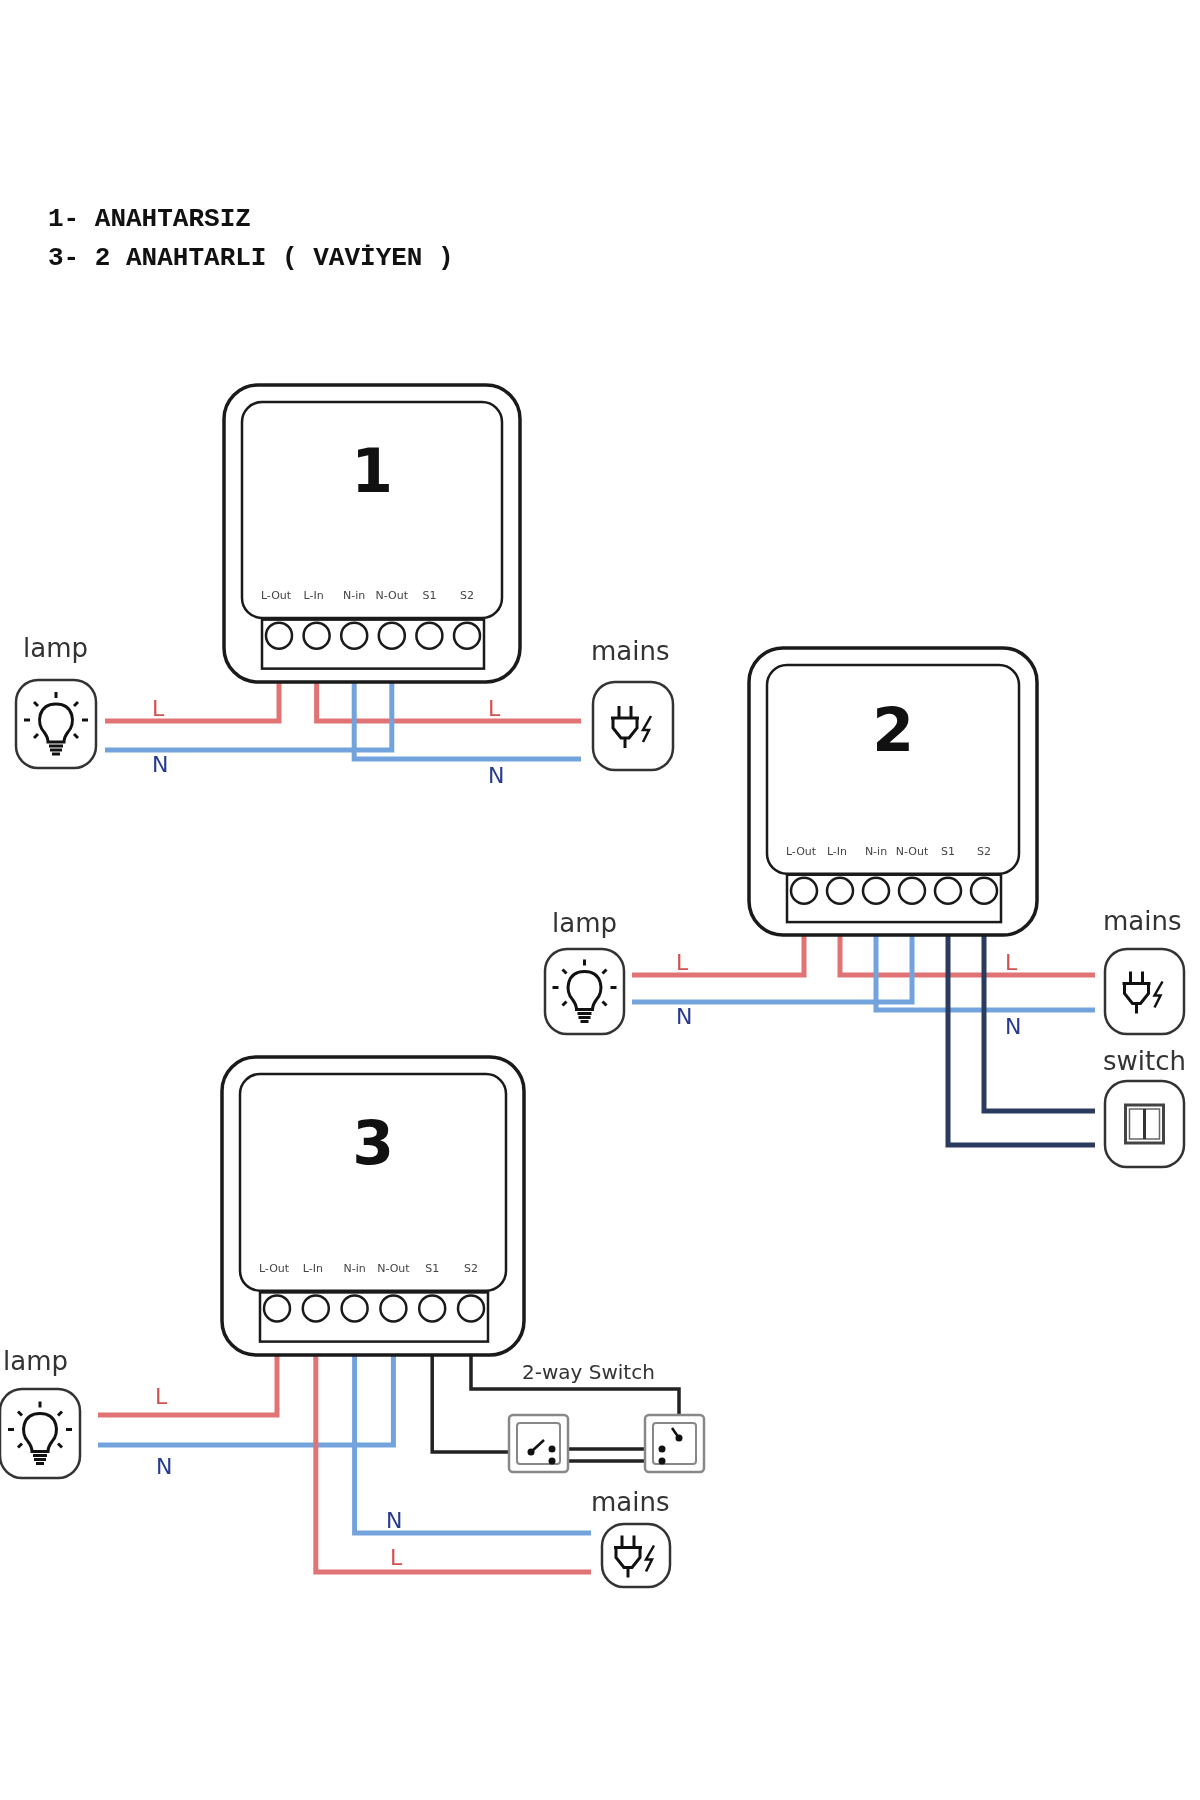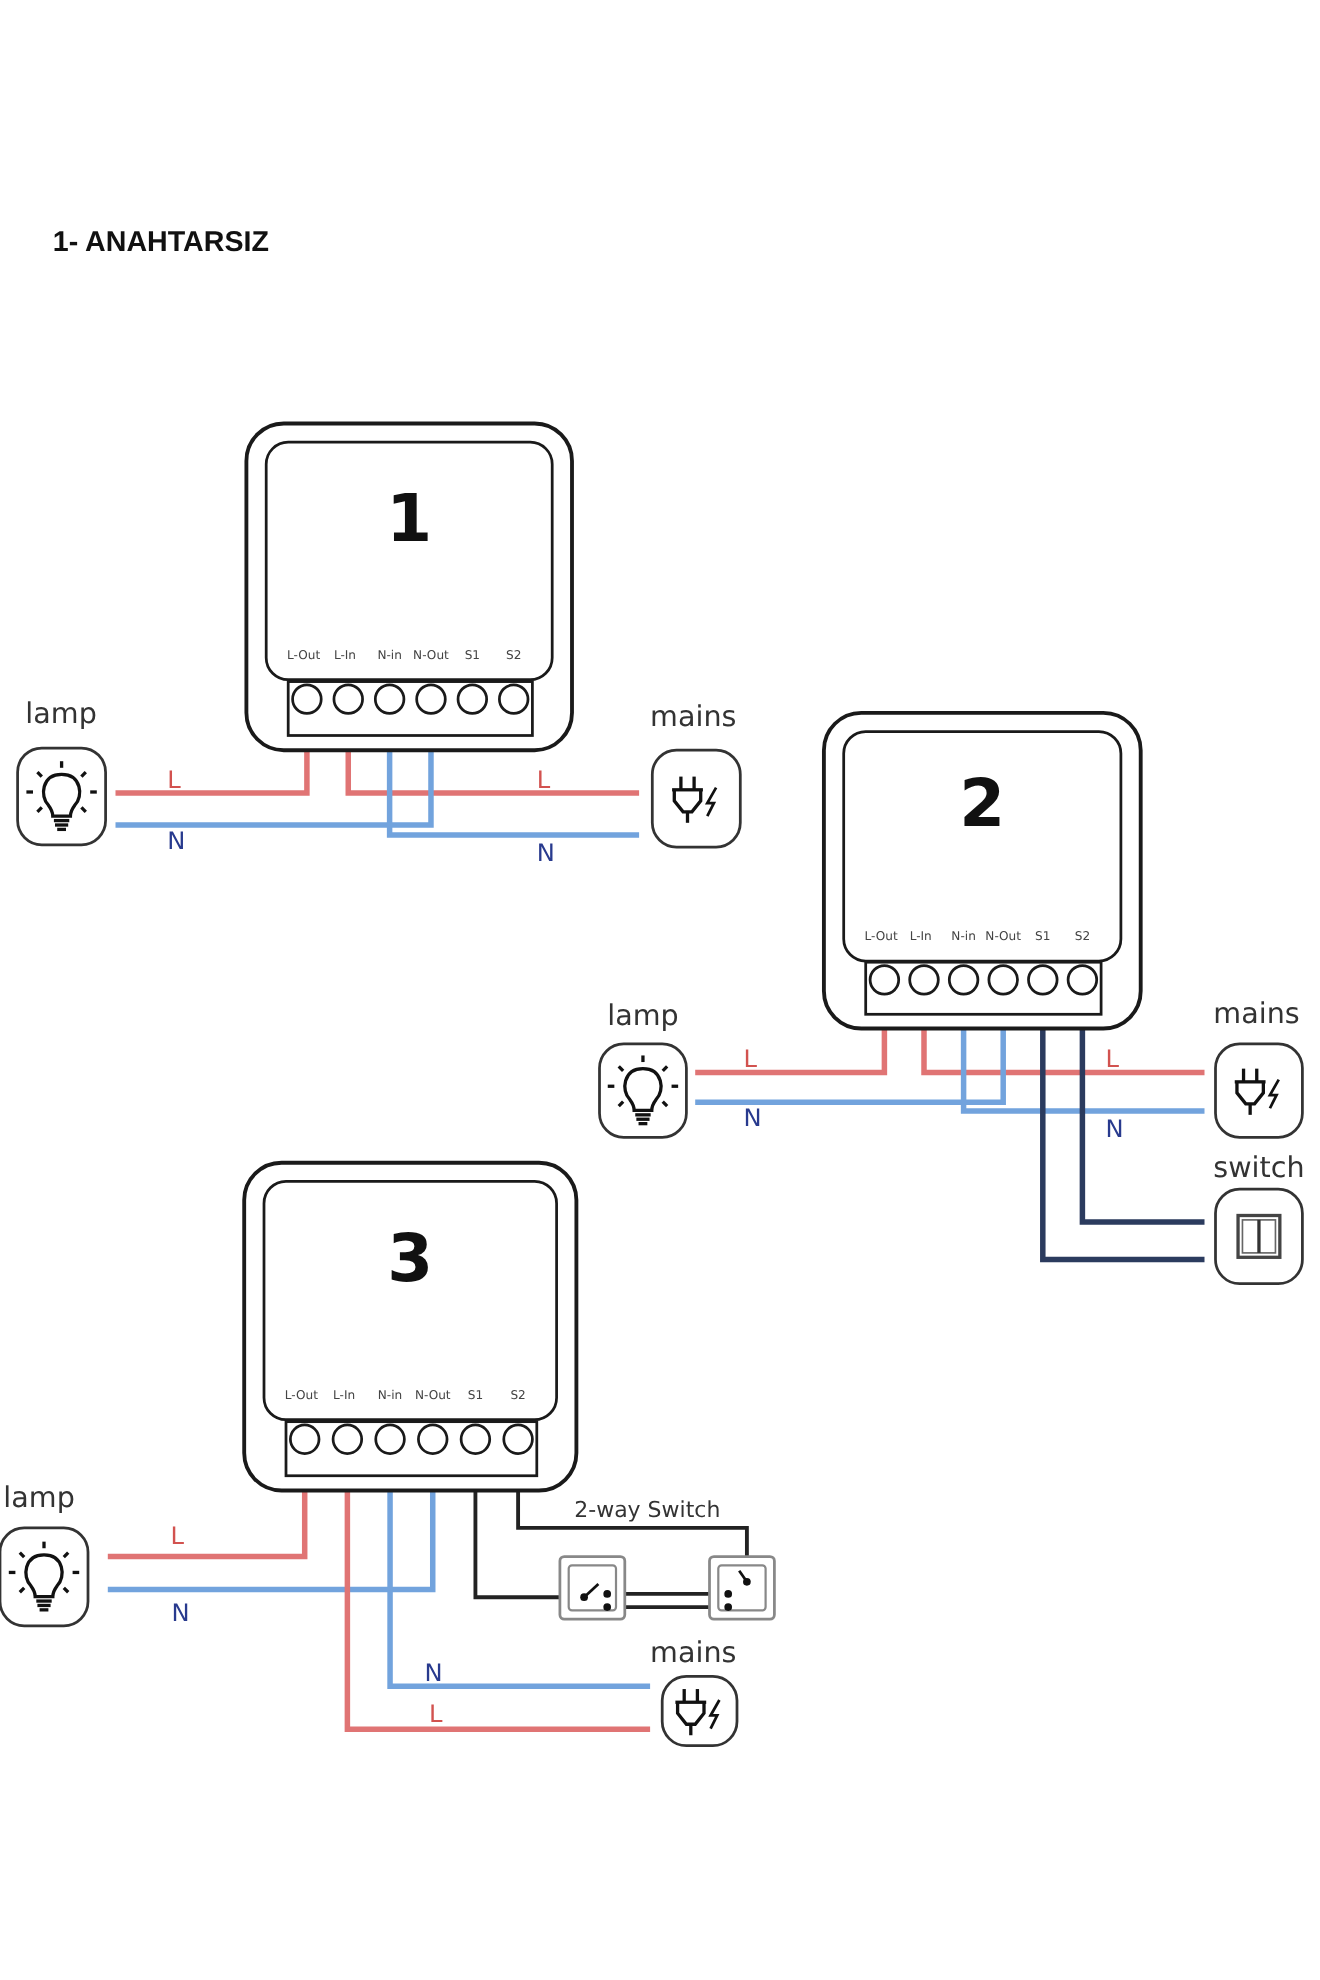--- a/index.html
+++ b/index.html
@@ -1,30 +1,31 @@
 <!DOCTYPE html>
 <html><head>
 <meta charset="utf-8">
 <style>
   html, body { margin: 0; padding: 0; background: #ffffff; }
   body { width: 1200px; height: 1800px; position: relative; overflow: hidden; font-family: "DejaVu Sans", sans-serif; }
   .heading { position: absolute; left: 48px; top: 200px; color: #111; }
   .heading .title { font-family: "Liberation Sans", sans-serif; font-weight: bold; font-size: 40px; line-height: 48px; letter-spacing: 0.5px; }
-  .heading .item { font-family: Liberation Sans, sans-serif; font-weight: bold; font-size: 26px; line-height: 39px; }
+  .heading .item { font-family: Liberation Mono, monospace; font-weight: bold; font-size: 26px; line-height: 39px; }
   svg { position: absolute; left: 0; top: 0; }
   .lbl { font-family: "DejaVu Sans", sans-serif; fill: #333; }
   .term-lbl { font-family: "DejaVu Sans", sans-serif; font-size: 11px; fill: #444; }
   .wire-lbl { font-family: "DejaVu Sans", sans-serif; font-size: 22px; }
   .num { font-family: "DejaVu Sans", sans-serif; font-weight: bold; font-size: 60px; fill: #111; }
 </style>
 </head>
 <body>
 
 <div class="heading">
   <div class="item">1- ANAHTARSIZ</div>
+  <div class="item">3- 2 ANAHTARLI ( VAVİYEN )</div>
 </div>
 
 <svg id="diagram" width="1200" height="1800" viewBox="0 0 1200 1800">
   <defs>
     <g id="bulb">
 
       <path d="M-12,6 C-20,-2 -18,-22 0,-22 C18,-22 20,-2 12,6 C9,10 8,13 8,16 L-8,16 C-8,13 -9,10 -12,6 Z" fill="none" stroke="#111" stroke-width="3"></path>
       <line x1="-7" y1="20" x2="7" y2="20" stroke="#111" stroke-width="3"></line>
       <line x1="-6" y1="24" x2="6" y2="24" stroke="#111" stroke-width="3"></line>
       <line x1="-4" y1="28" x2="4" y2="28" stroke="#111" stroke-width="3"></line>

